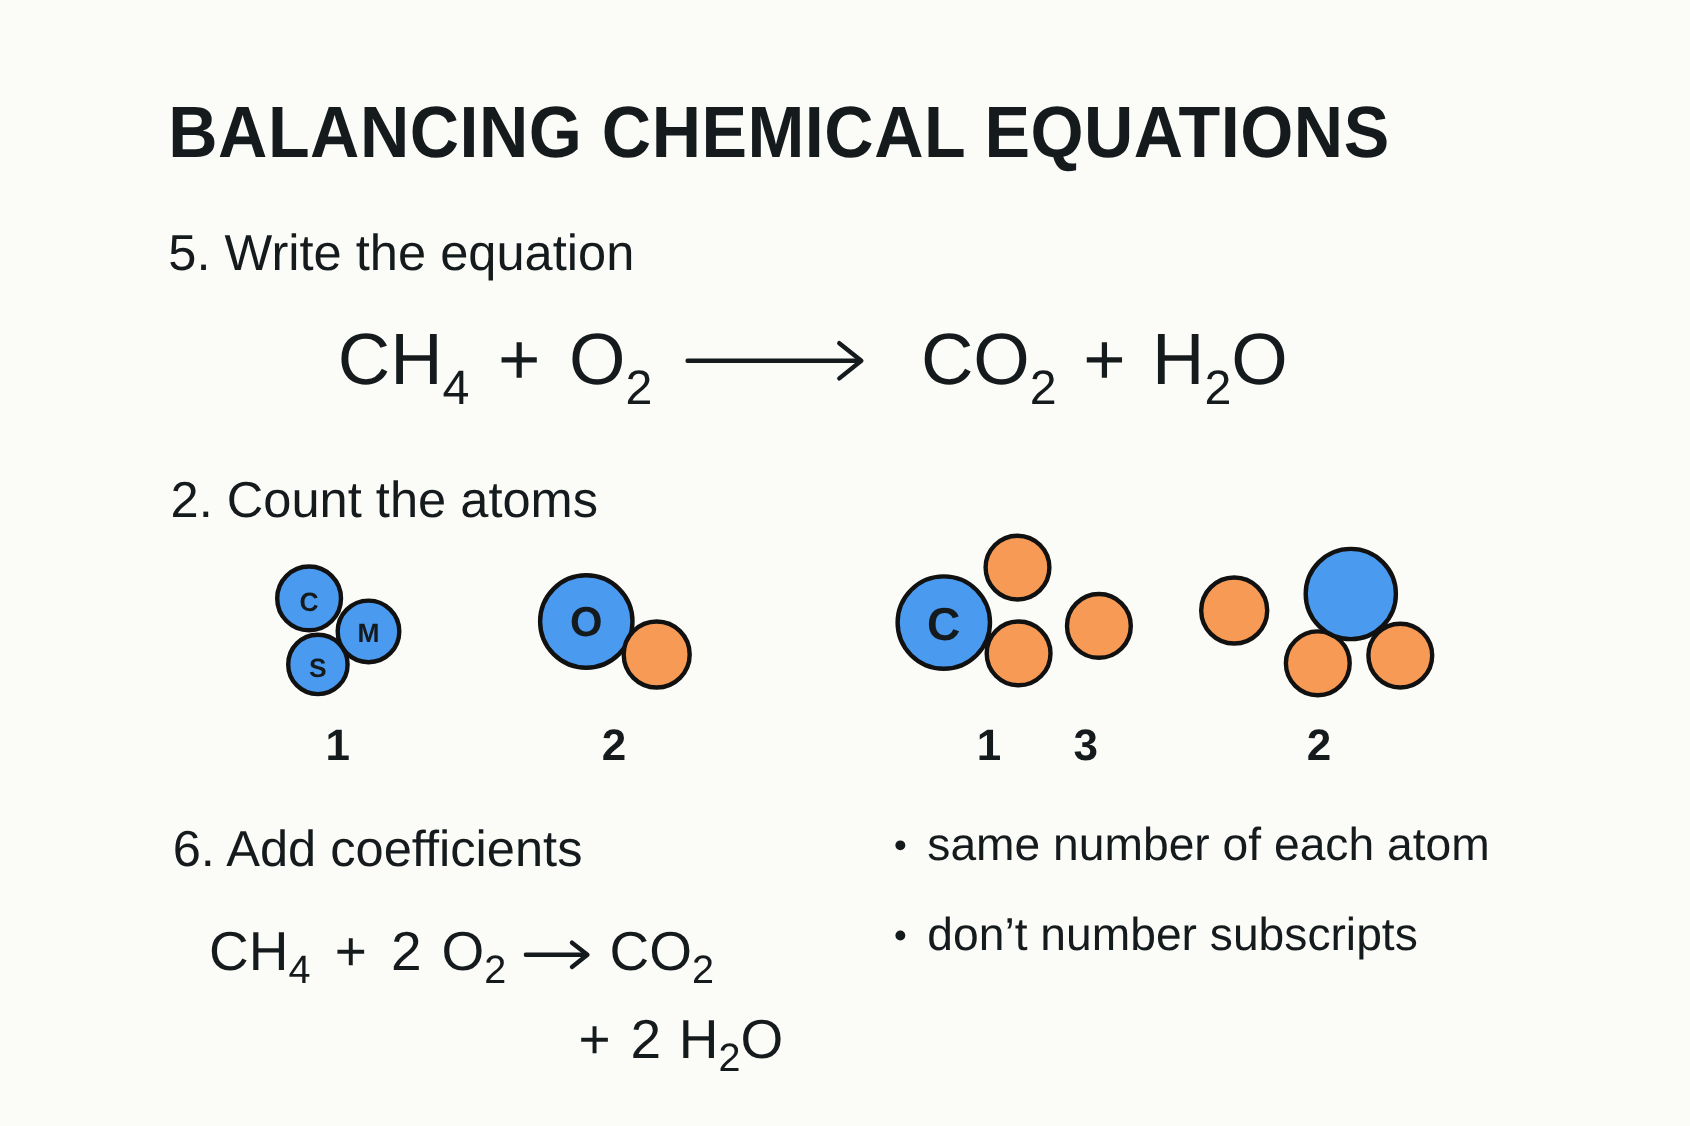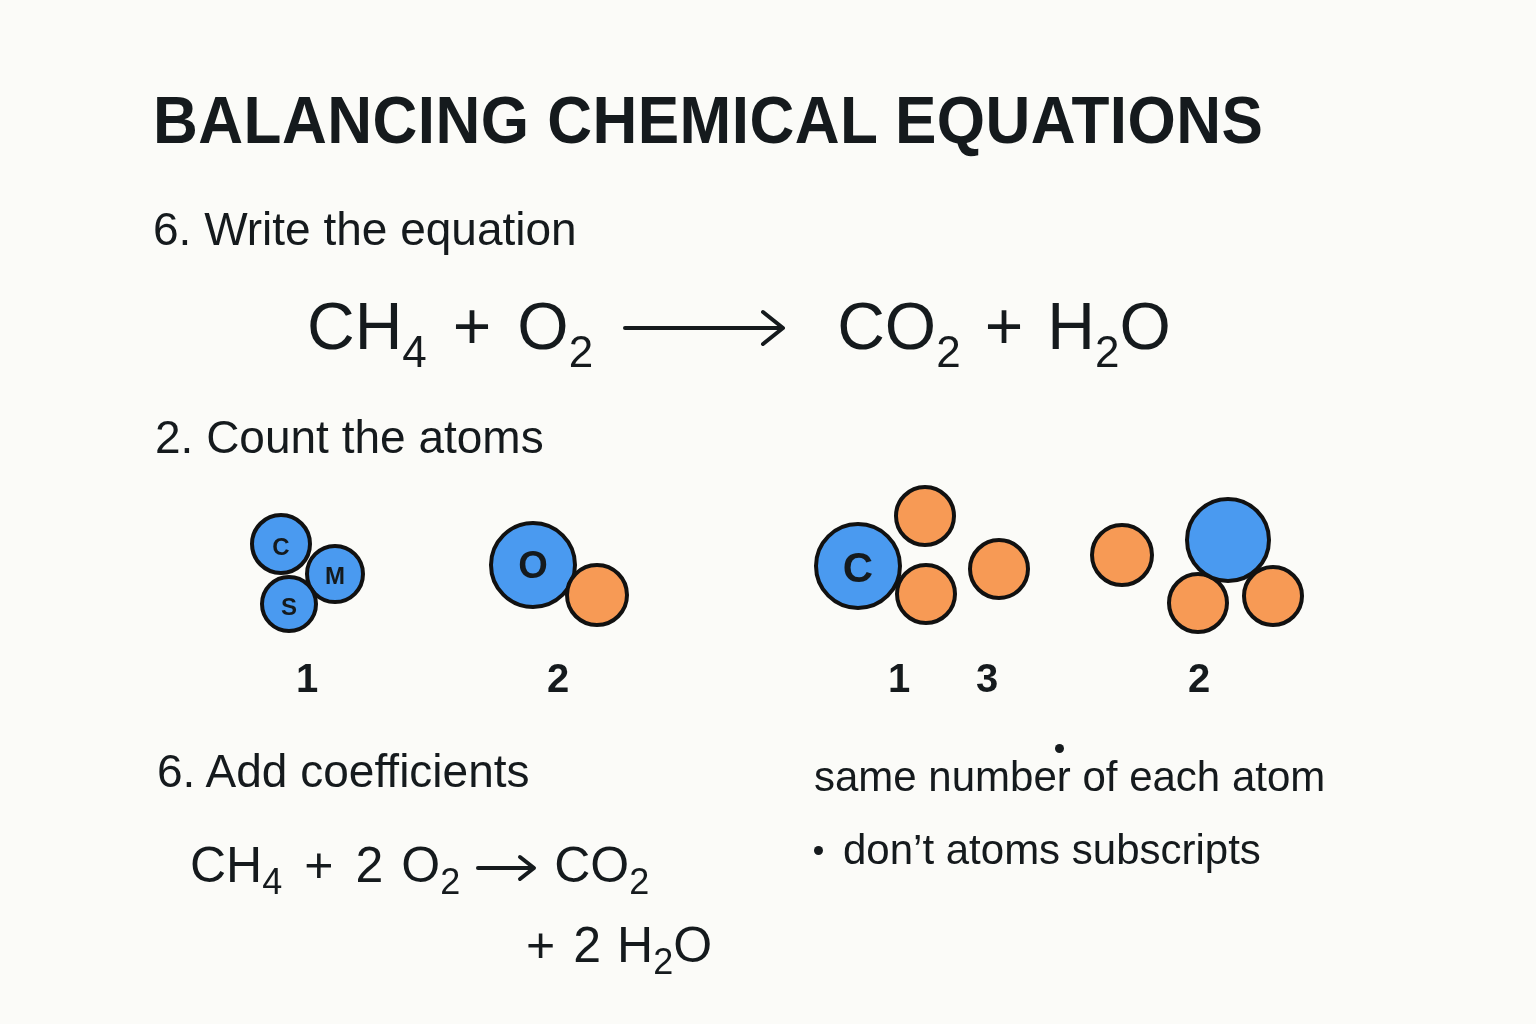--- a/index.html
+++ b/index.html
@@ -21,42 +21,42 @@
   .count { font-size: 40px; font-weight: bold; }
   .bullet { font-size: 42px; white-space: nowrap; display: flex; align-items: center; }
   .bullet .dot { width: 9px; height: 9px; border-radius: 50%; background: #151a1d; margin-right: 20px; }
   svg text { font-family: "Liberation Sans", "DejaVu Sans", sans-serif; font-weight: bold; }
 </style>
 </head>
 <body>
 
 <div class="abs title">BALANCING CHEMICAL EQUATIONS</div>
 
-<div class="abs step" style="left:153px; top:202px;">6. Write the equation</div>
+<div class="abs step" style="left:153px; top:202px;">5. Write the equation</div>
 
 <div class="abs eq" style="left:307px; top:288px;">
   <span><span>CH</span><sub>4</sub></span>
   <span class="gap" style="width:26px"></span>
   <span>+</span>
   <span class="gap" style="width:26px"></span>
   <span><span>O</span><sub>2</sub></span>
   <span class="gap" style="width:30px"></span>
   <svg width="170" height="40" viewBox="0 0 170 40" style="align-self:center; margin-top:4px;">
     <line x1="2" y1="20" x2="158" y2="20" stroke="#151a1d" stroke-width="4" stroke-linecap="round"></line>
     <polyline points="140,4 160,20 140,36" fill="none" stroke="#151a1d" stroke-width="4" stroke-linecap="round" stroke-linejoin="round"></polyline>
   </svg>
   <span class="gap" style="width:44px"></span>
   <span><span>CO</span><sub>2</sub></span>
   <span class="gap" style="width:24px"></span>
   <span>+</span>
   <span class="gap" style="width:24px"></span>
   <span><span>H</span><sub>2</sub><span>O</span></span>
 </div>
 
-<div class="abs step" style="left:155px; top:410px;text-align:center;">2. Count the atoms</div>
+<div class="abs step" style="left:155px; top:427px;text-align:center;">2. Count the atoms</div>
 
 <svg class="abs" style="left:0; top:470px;" width="1536" height="180">
 
   <g>
     <circle cx="281" cy="544" r="29" transform="translate(0,-470)" fill="#4a9af0" stroke="#111" stroke-width="4"></circle>
     <circle cx="335" cy="574" r="28" transform="translate(0,-470)" fill="#4a9af0" stroke="#111" stroke-width="4"></circle>
     <circle cx="289" cy="604" r="27" transform="translate(0,-470)" fill="#4a9af0" stroke="#111" stroke-width="4"></circle>
     <text x="281" y="85" font-size="24" text-anchor="middle" fill="#151a1d">C</text>
     <text x="335" y="114" font-size="24" text-anchor="middle" fill="#151a1d">M</text>
     <text x="289" y="145" font-size="24" text-anchor="middle" fill="#151a1d">S</text>
@@ -110,20 +110,20 @@
 </div>
 
 <div class="abs eq2" style="left:526px; top:916px;">
   <span>+</span>
   <span class="gap" style="width:18px"></span>
   <span>2</span>
   <span class="gap" style="width:16px"></span>
   <span><span>H</span><sub>2</sub><span>O</span></span>
 </div>
 
-<div class="abs bullet" style="left:814px; top:744px;flex-direction:column;">
+<div class="abs bullet" style="left:814px; top:744px;">
   <span class="dot"></span>
   <span>same number of each atom</span>
 </div>
 <div class="abs bullet" style="left:814px; top:826px;">
   <span class="dot"></span>
-  <span>don’t atoms subscripts</span>
+  <span>don’t number subscripts</span>
 </div>
 
 </body></html>

